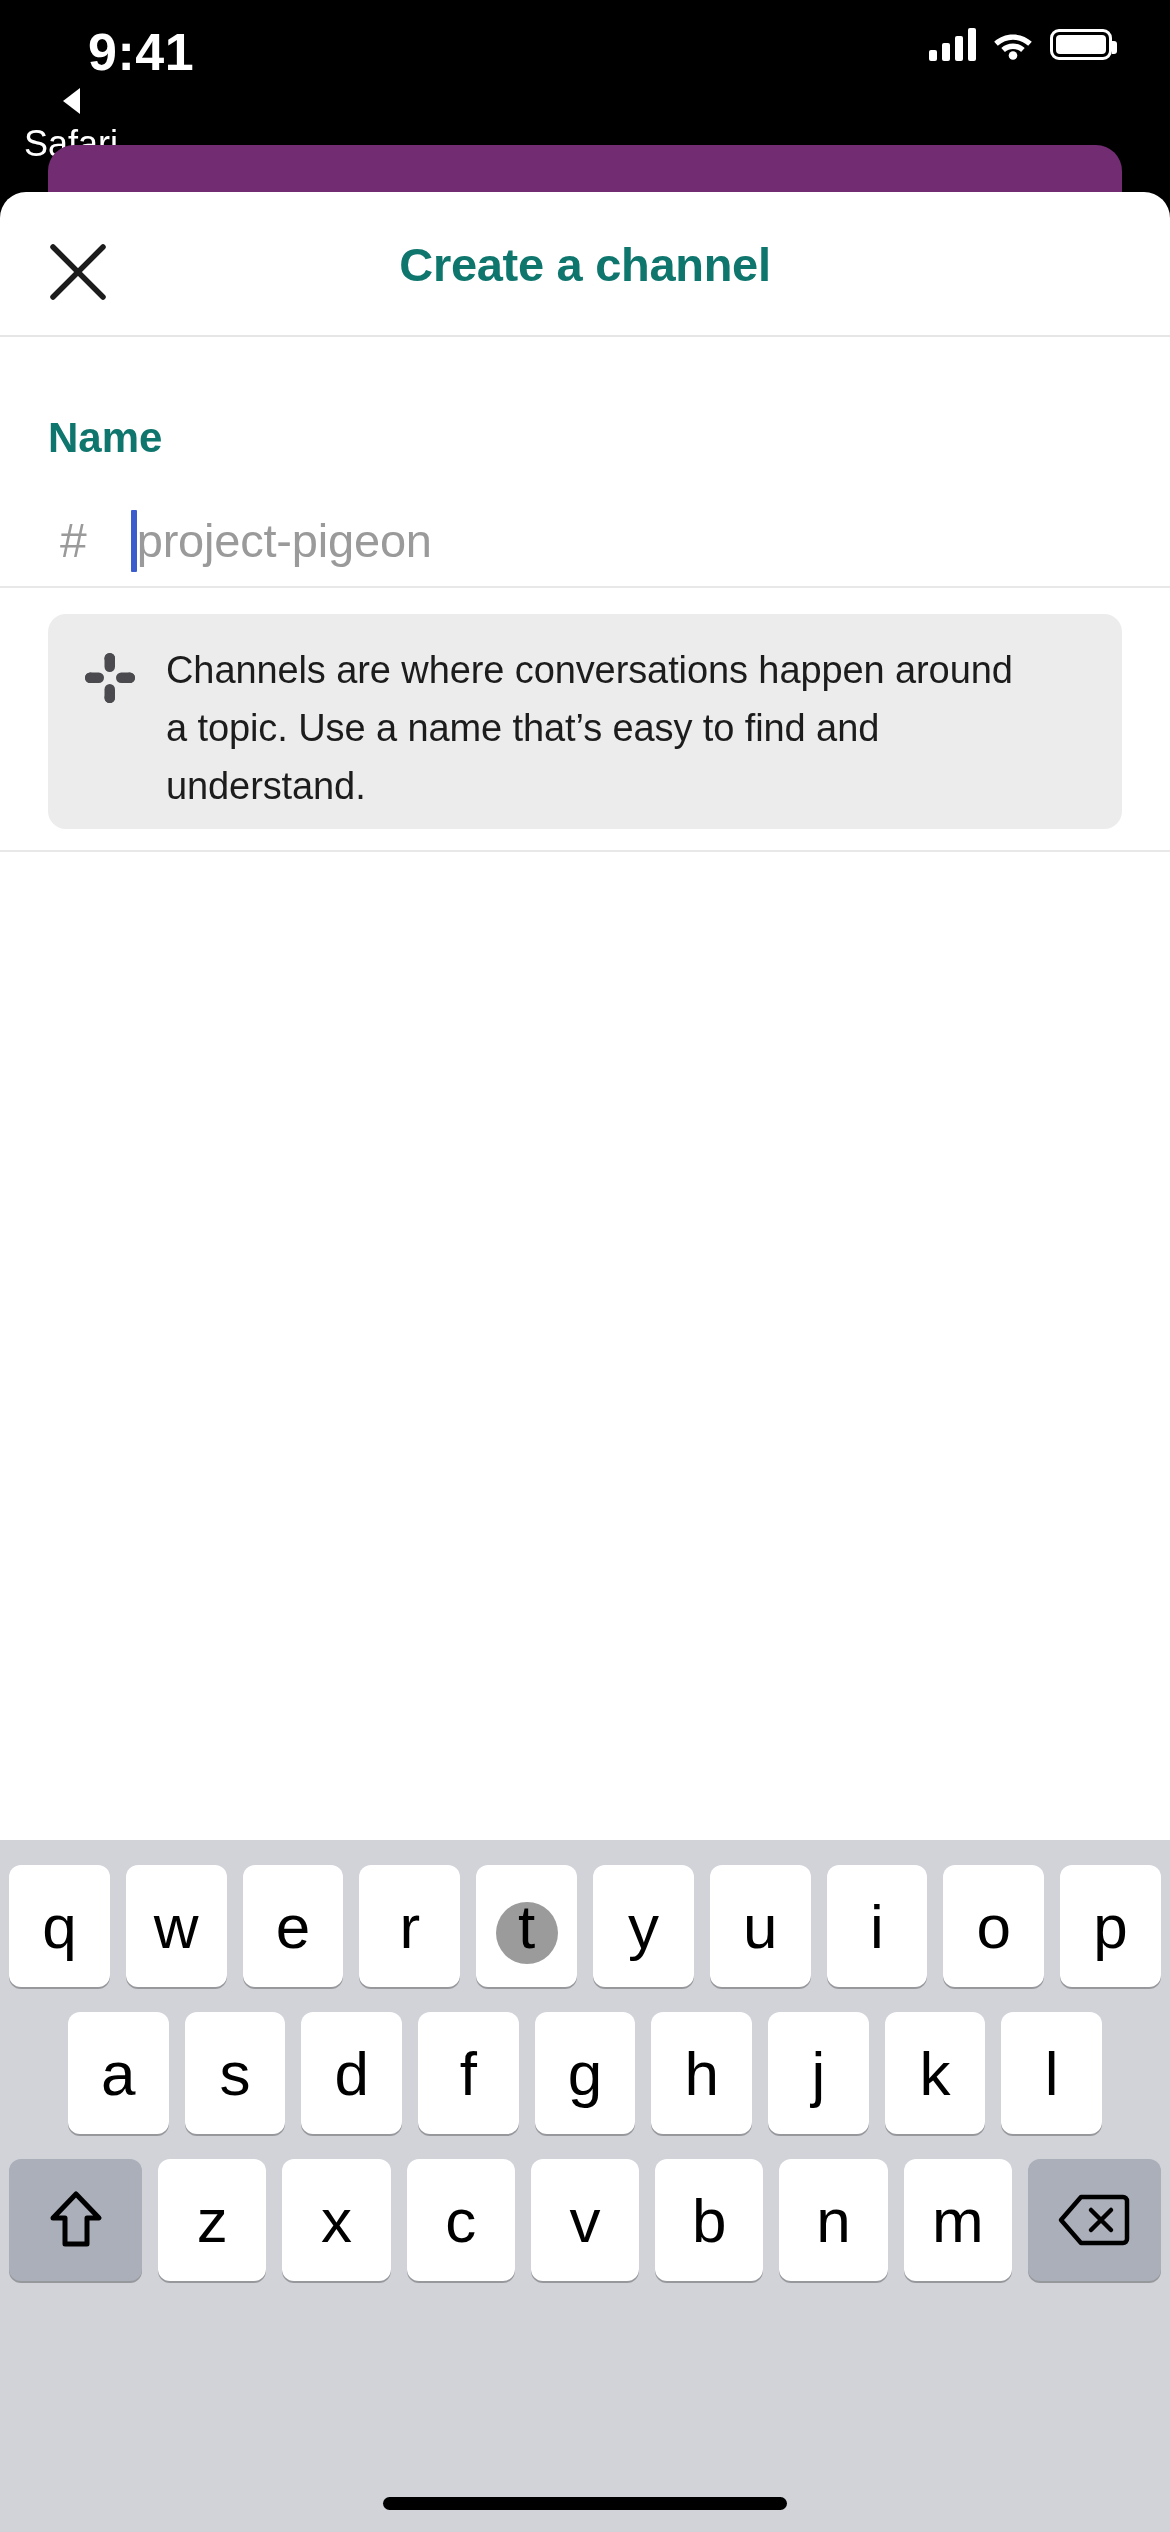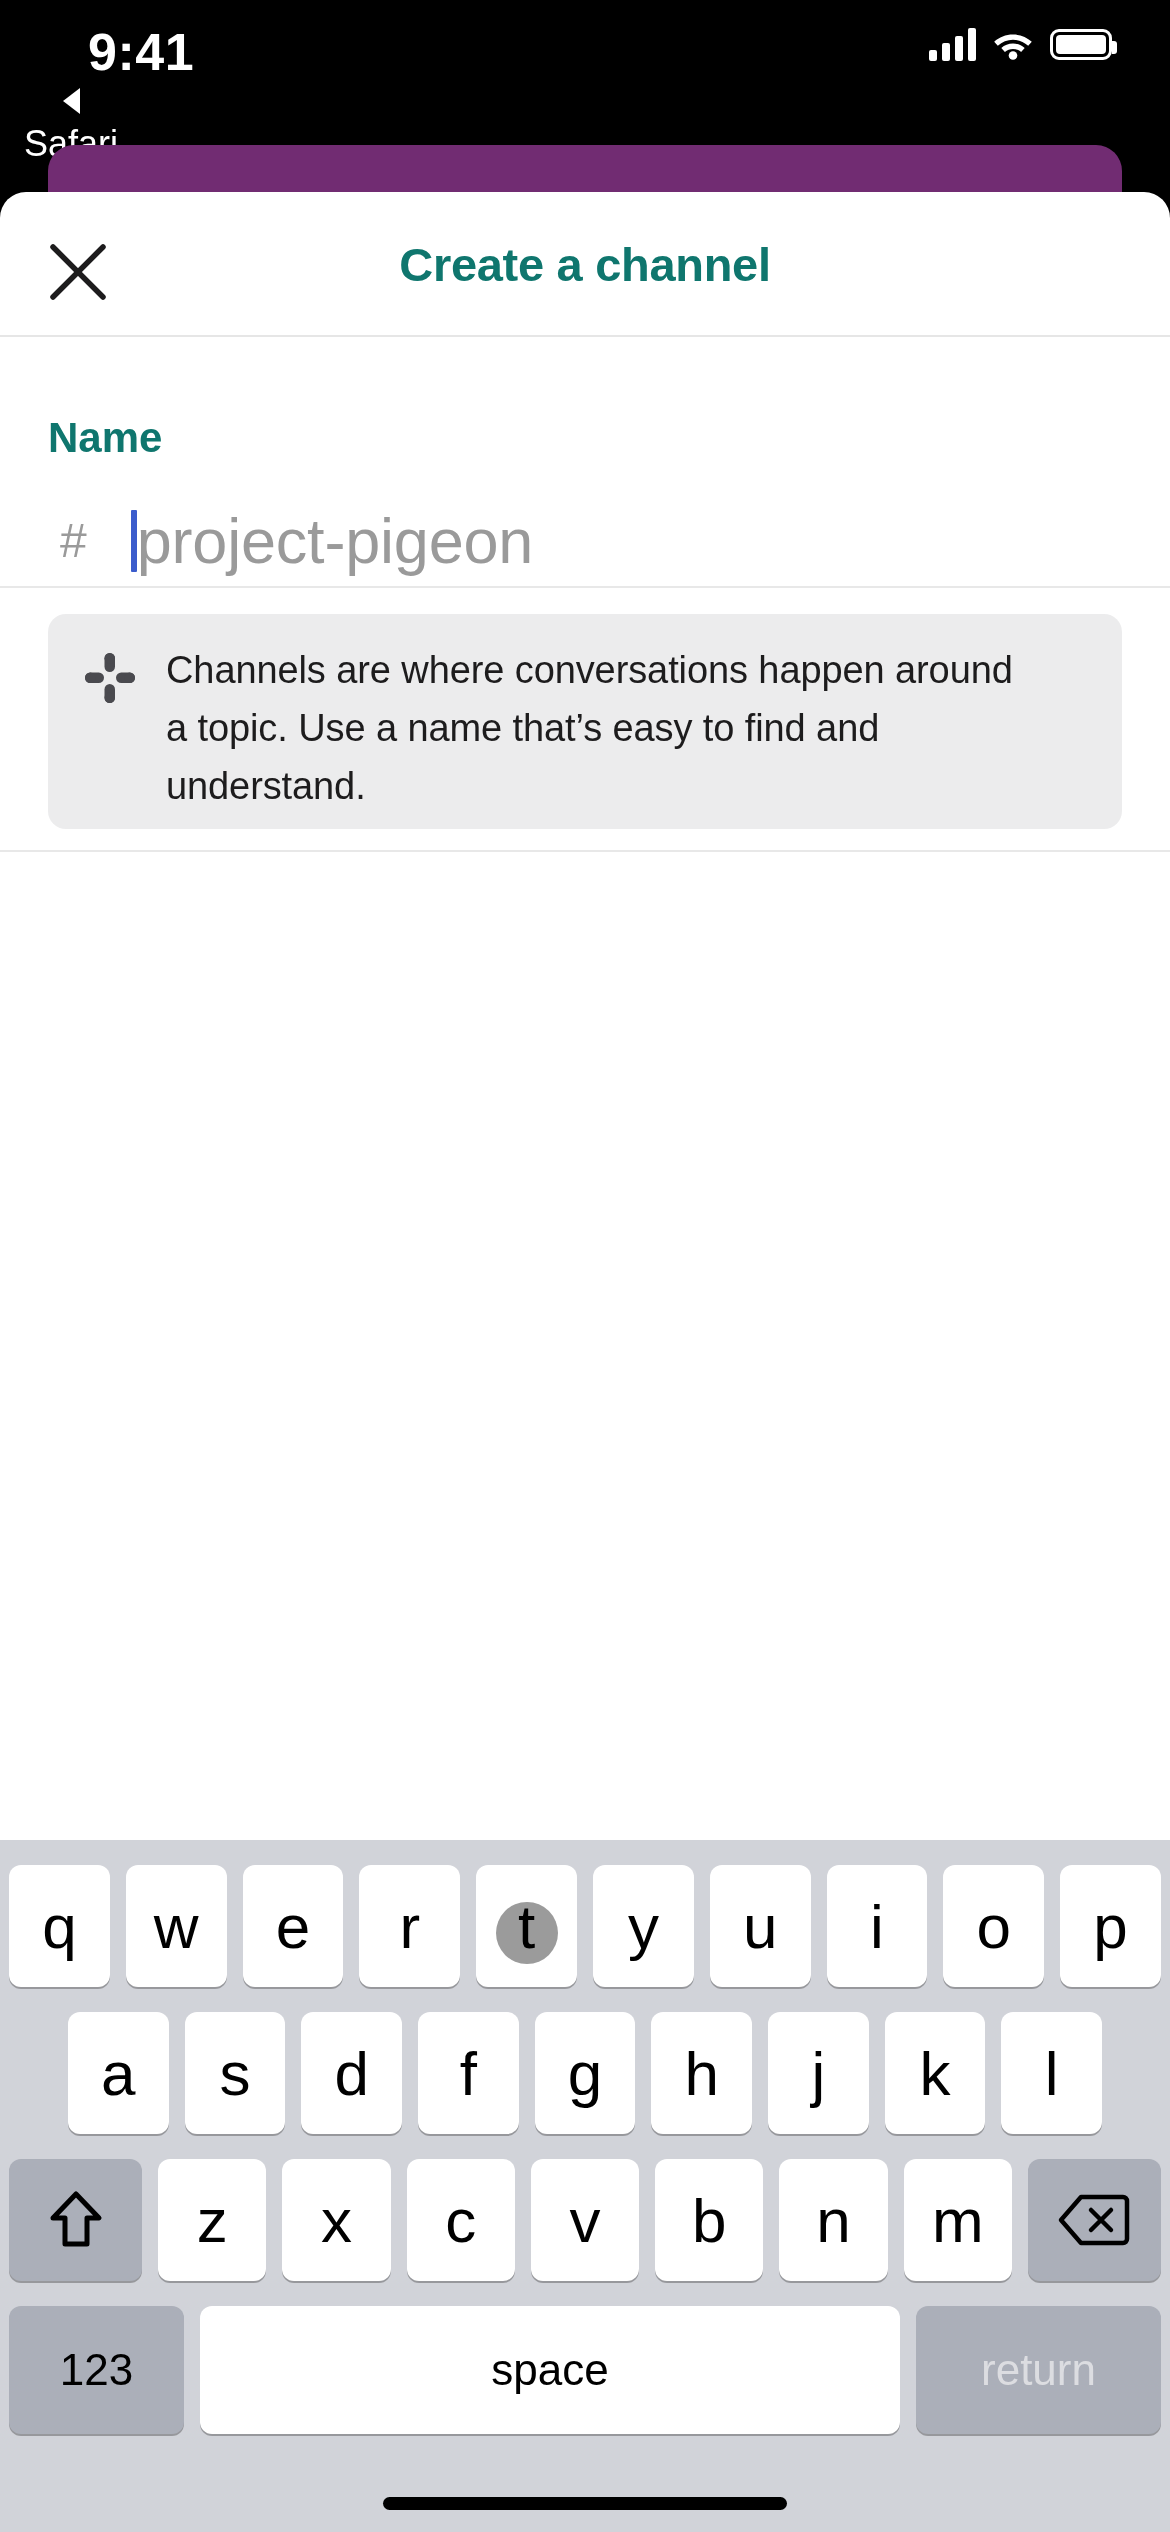--- a/index.html
+++ b/index.html
@@ -95,21 +95,21 @@
     display:flex; align-items:center;
     border-bottom:2px solid #e8e8e8;
   }
   .hash {
     margin-left:60px; font-size:48px; color:#9a9a9a; font-weight:400;
   }
   .caret {
     margin-left:44px; width:6px; height:62px; background:#3b5ccc; border-radius:1px;
   }
   .placeholder {
-    font-size:63px; color:#9a9a9a; font-weight:400; letter-spacing:-0.2px;
+    font-size:47px; color:#9a9a9a; font-weight:400; letter-spacing:-0.2px;
   }
 
   .infocard {
     position:absolute; left:48px; top:422px; width:1074px; min-height:158px;
     background:#ececed; border-radius:18px;
     display:flex; padding:28px 34px 14px 34px; gap:28px;
   }
   .slacklogo { width:56px; height:56px; flex:none; margin-top:8px; }
   .infotext {
     font-size:38px; line-height:1.52; color:#1d1c1d;
@@ -331,28 +331,17 @@
           <span class="glyph">m</span>
         </div>
       <div class="key special bksp">
         <svg width="74" height="56" viewBox="0 0 74 56">
           <path d="M24 5 H66 a4 4 0 0 1 4 4 V47 a4 4 0 0 1 -4 4 H24 L4 28 Z" fill="none" stroke="#000" stroke-width="4.5" stroke-linejoin="round"></path>
           <path d="M34 18 L54 38 M54 18 L34 38" stroke="#000" stroke-width="4.5" stroke-linecap="round"></path>
         </svg>
       </div>
     </div>
 
-    <div class="krow r4">
-      <div class="key special num">
-          <span class="glyph">123</span>
-        </div>
-      <div class="key space">
-          <span class="glyph">space</span>
-        </div>
-      <div class="key special ret">
-          <span class="glyph">return</span>
-        </div>
-    </div>
 
     <div class="homebar"></div>
   </div>
 
 </div>
 
 </body></html>

